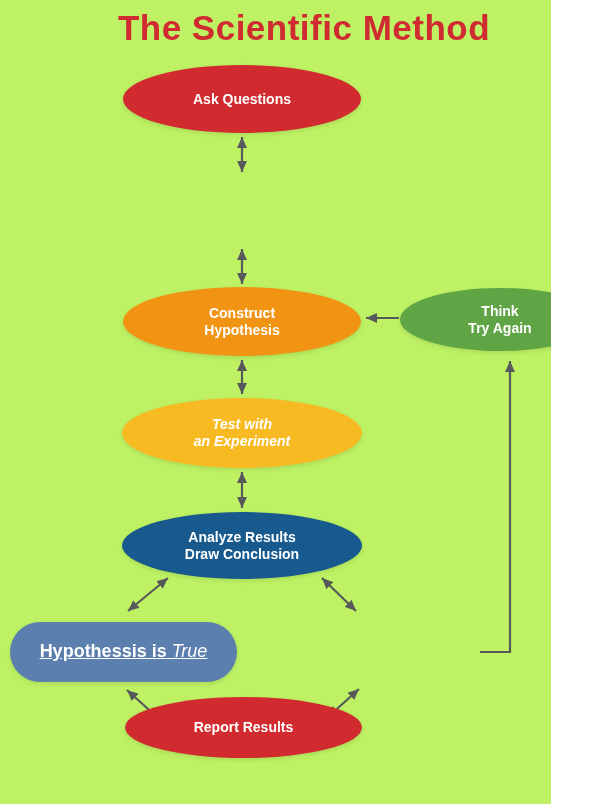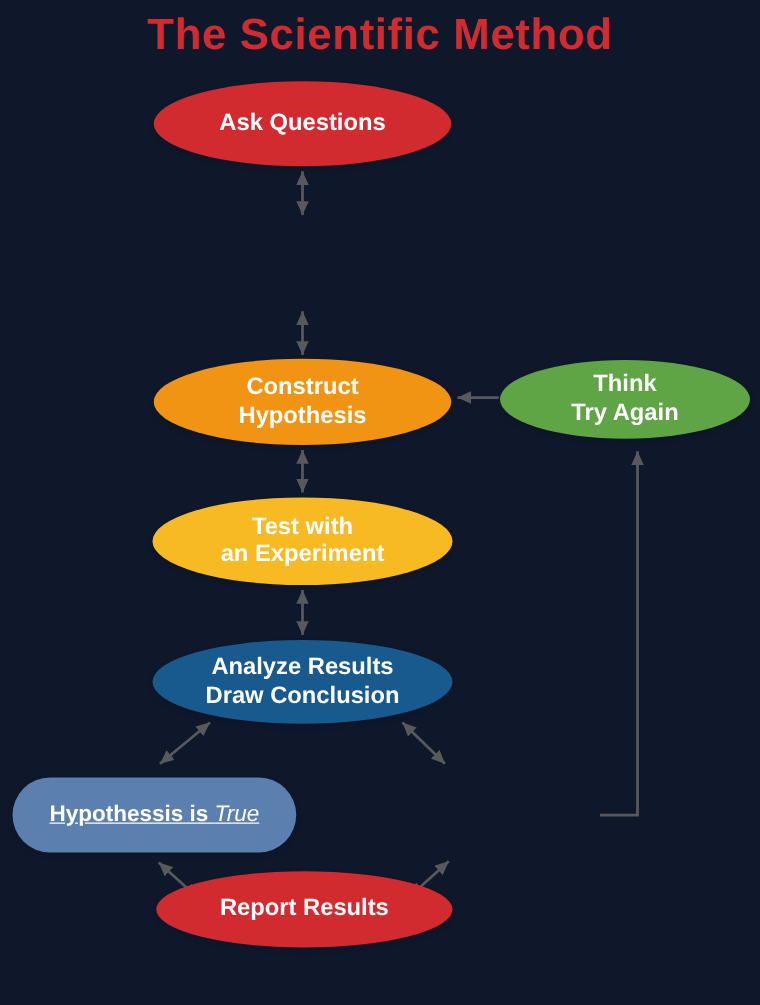--- a/index.html
+++ b/index.html
@@ -3,23 +3,23 @@
 <meta charset="utf-8">
 <style>
   html, body {
     margin: 0;
     padding: 0;
     background: #ffffff;
     font-family: "Liberation Sans", sans-serif;
   }
   #canvas {
     position: relative;
-    width: 608px;
+    width: 551px;
     height: 804px;
-    background: #0f172a;
+    background: #bef264;
     overflow: hidden;
   }
   .diagram-title {
     position: absolute;
     top: 8px;
     left: 0;
     width: 608px;
     margin: 0;
     text-align: center;
     font-size: 35px;
@@ -29,21 +29,21 @@
   }
   .node {
     position: absolute;
     display: flex;
     flex-direction: column;
     align-items: center;
     justify-content: center;
     color: #ffffff;
     text-align: center;
     font-weight: 700;
-    font-size: 19px;
+    font-size: 14px;
     line-height: 1.18;
     white-space: pre-line;
     box-shadow: 0 2px 5px rgba(0,0,0,0.10);
   }
   .ellipse { border-radius: 50%; }
   .roundbox {
     border-radius: 30px;
     font-size: 18px;
     white-space: normal;
   }
@@ -104,21 +104,21 @@
   <div class="node ellipse" style="left: 123px; top: 287px; width: 238px; height: 69px; background-color: rgb(241, 148, 19);">
     <span>Construct
 Hypothesis</span>
   </div>
 
   <div class="node ellipse" style="left: 400px; top: 288px; width: 200px; height: 63px; background-color: rgb(95, 164, 69);">
     <span>Think
 Try Again</span>
   </div>
 
-  <div class="node ellipse" style="left: 122px; top: 398px; width: 240px; height: 70px; background-color: rgb(248, 186, 34);">
+  <div class="node ellipse" style="left: 122px; top: 398px; width: 240px; height: 70px; background-color: rgb(248, 186, 34); font-style: italic;">
     <span>Test with
 an Experiment</span>
   </div>
 
   <div class="node ellipse" style="left: 122px; top: 512px; width: 240px; height: 67px; background-color: rgb(24, 90, 141);">
     <span>Analyze Results
 Draw Conclusion</span>
   </div>
 
   <div class="node roundbox" style="left: 10px; top: 622px; width: 227px; height: 60px; background-color: rgb(91, 127, 174); text-decoration: underline;">

